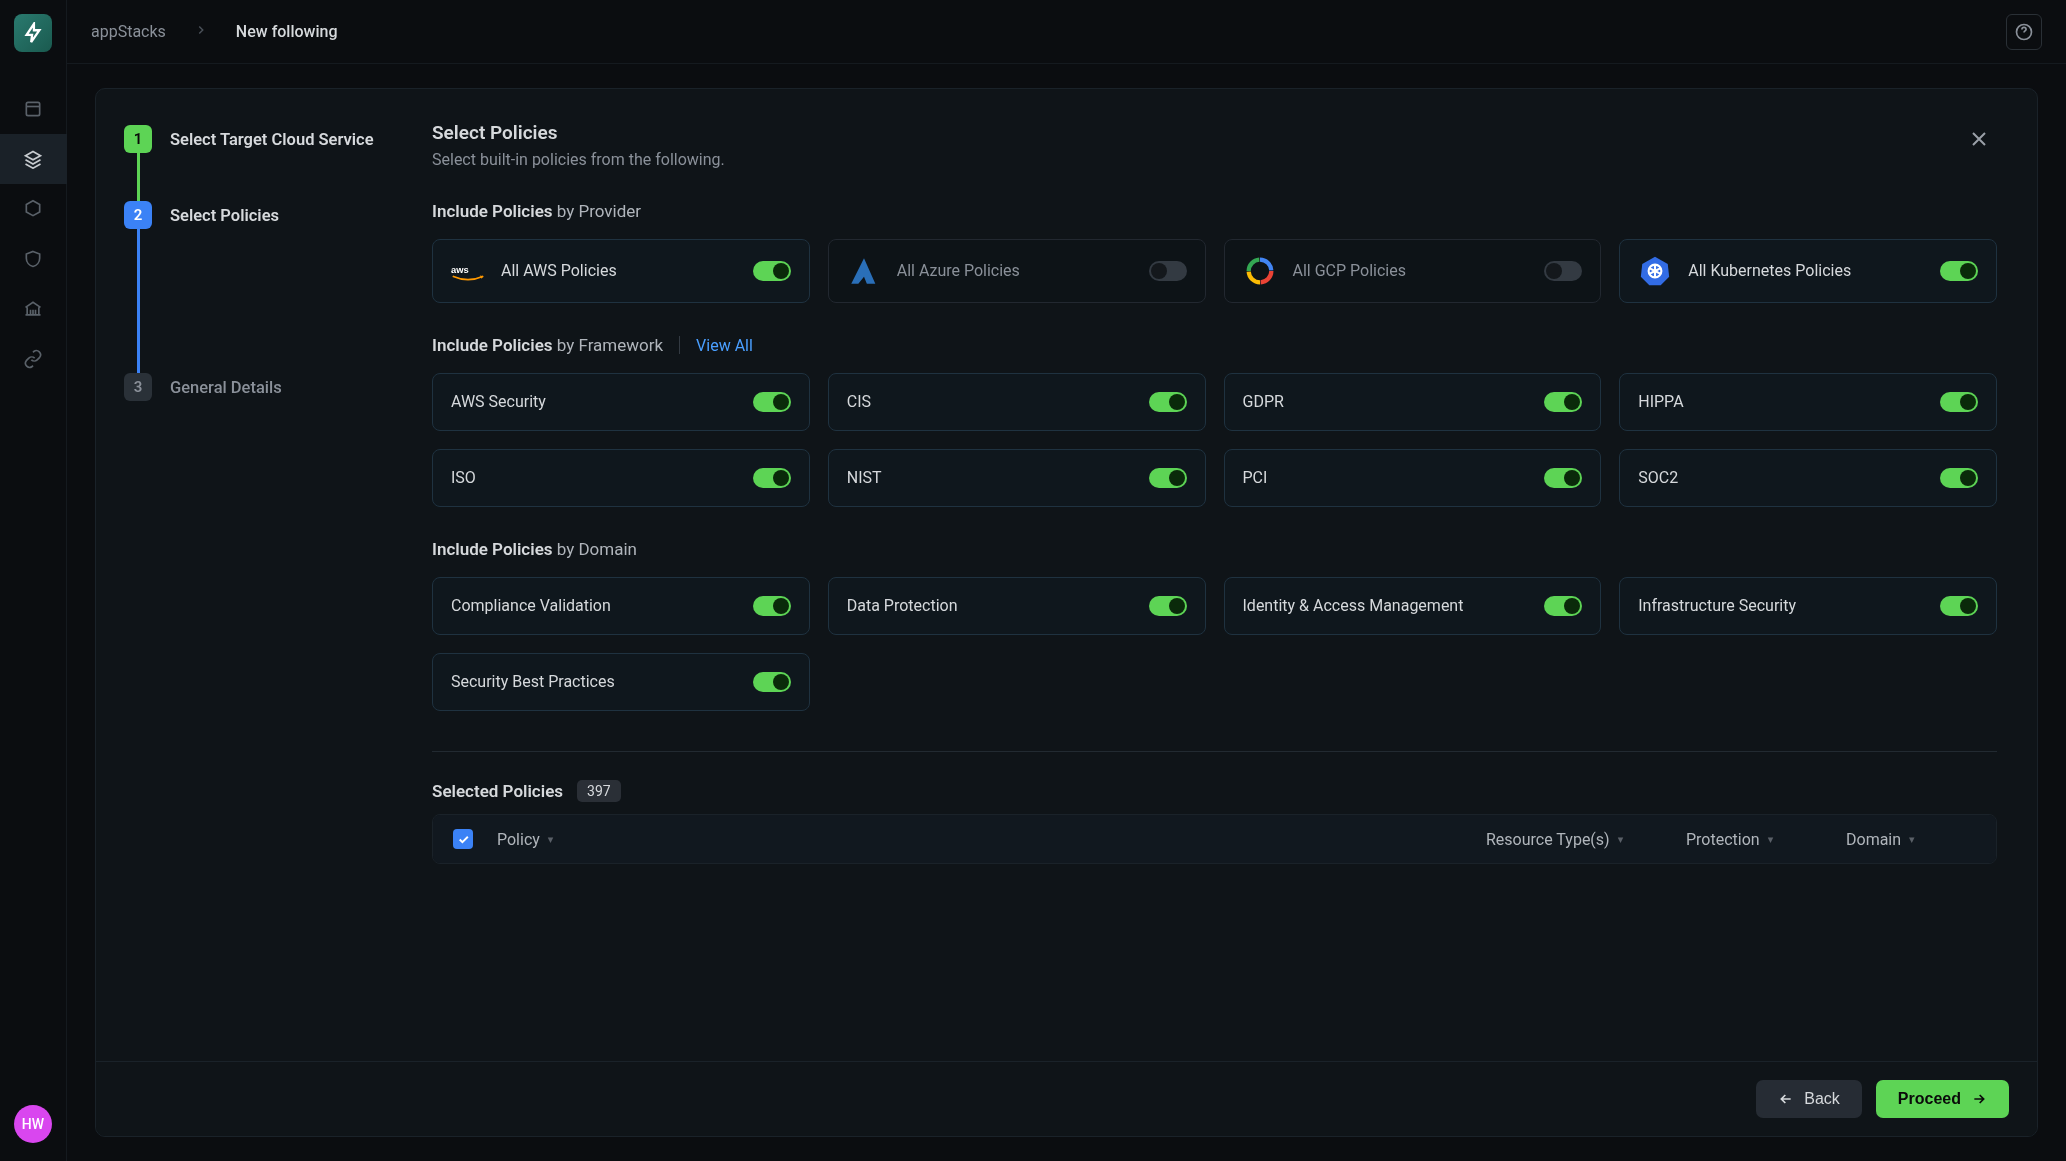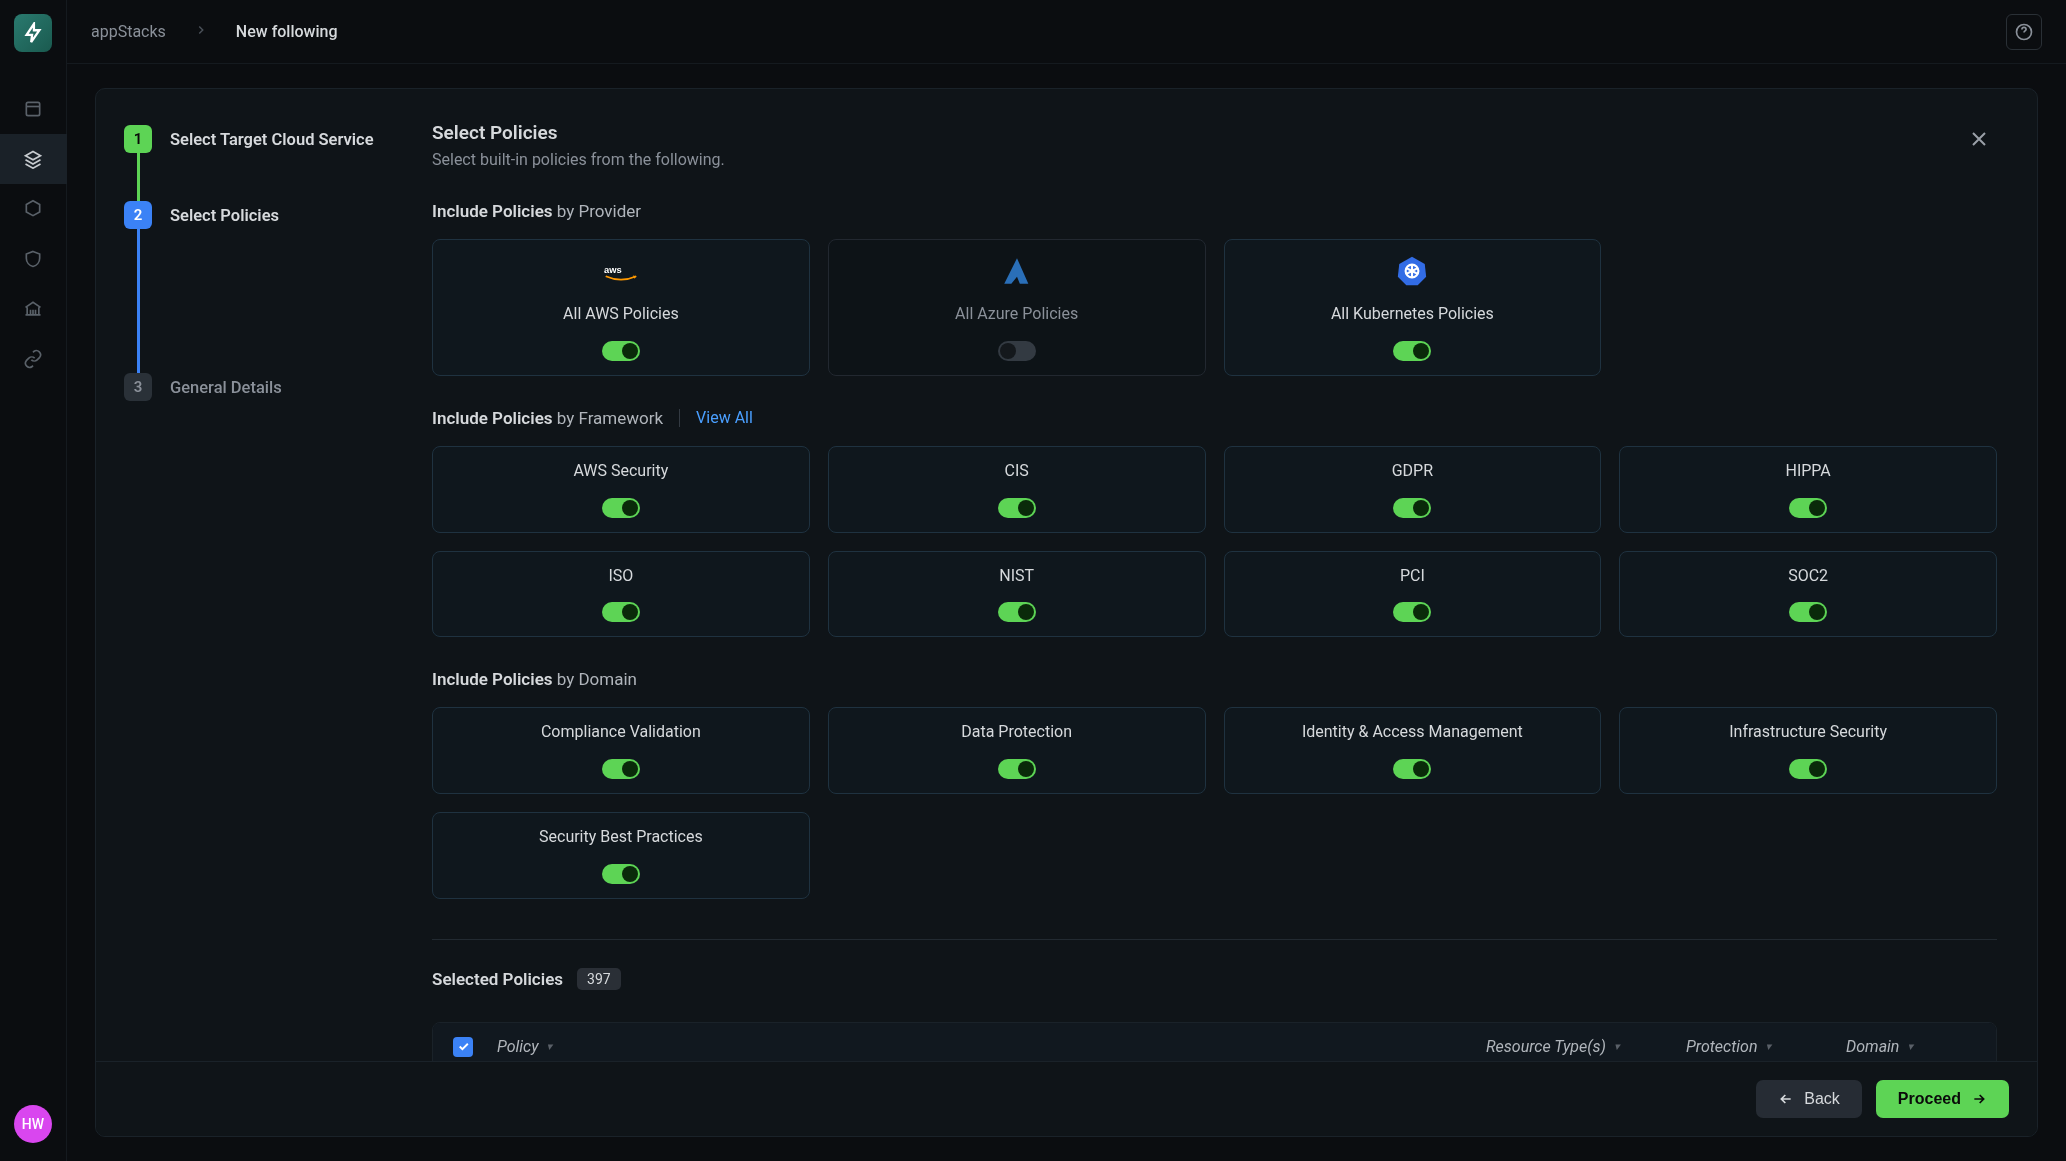--- a/index.html
+++ b/index.html
@@ -140,21 +140,20 @@
   .view-all { color: #4a9fff; font-size: 16px; cursor: pointer; }
 
   .card-grid { display: grid; grid-template-columns: repeat(4, 1fr); gap: 18px; }
   .policy-card {
     border: 1px solid var(--card-border);
     border-radius: 8px;
     padding: 14px 18px;
     display: flex; align-items: center; gap: 16px;
     min-height: 58px;
     background: var(--card);
-    flex-direction: column;
   }
   .policy-card.off { border-color: #222830; background: #0d1317; }
   .policy-card.off .card-label { color: var(--text-dim); }
   .card-icon { width: 34px; height: 34px; flex-shrink: 0; display: flex; align-items: center; justify-content: center; }
   .card-label { flex: 1; font-size: 16px; line-height: 1.3; }
 
   .toggle {
     width: 38px; height: 20px; border-radius: 10px;
     position: relative; cursor: pointer; flex-shrink: 0;
     background: var(--toggle-off);
@@ -170,25 +169,24 @@
   .hr { height: 1px; background: var(--divider); margin-top: 40px; }
 
   .selected-header { display: flex; align-items: center; gap: 14px; margin-top: 28px; }
   .selected-title { font-size: 17px; font-weight: 600; }
   .count-badge {
     background: var(--badge-bg); color: var(--text);
     font-size: 14px; padding: 3px 10px; border-radius: 5px;
   }
 
   .table {
-    margin-top: 32px;
+    margin-top: 12px;
     border: 1px solid var(--panel-border);
     border-radius: 8px;
     overflow: hidden;
-    font-style: italic;
   }
   .thead {
     display: flex; align-items: center;
     padding: 14px 20px;
     background: #11181f;
     font-size: 16px; color: var(--text-mid);
   }
   .th { display: flex; align-items: center; gap: 8px; cursor: pointer; }
   .th .sort { color: #5a6068; font-size: 11px; }
   .check {
@@ -333,20 +331,32 @@
               </div>
               <div class="policy-card off">
                 <div class="card-icon">
                   <svg viewBox="0 0 24 24">
                       <path d="M12 3 L20 21 L14 21 L12 16 L8 21 L3 21 Z" fill="#2a6fb8"></path>
                     </svg>
                 </div>
                 <div class="card-label">All Azure Policies</div>
                 <div class="toggle off"></div>
               </div>
+              <div class="policy-card off">
+                <div class="card-icon">
+                  <svg viewBox="0 0 24 24">
+                      <circle cx="12" cy="12" r="8" fill="none" stroke="#ea4335" stroke-width="3" stroke-dasharray="12 40"></circle>
+                      <circle cx="12" cy="12" r="8" fill="none" stroke="#fbbc04" stroke-width="3" stroke-dasharray="12 40" transform="rotate(90 12 12)"></circle>
+                      <circle cx="12" cy="12" r="8" fill="none" stroke="#34a853" stroke-width="3" stroke-dasharray="12 40" transform="rotate(180 12 12)"></circle>
+                      <circle cx="12" cy="12" r="8" fill="none" stroke="#4285f4" stroke-width="3" stroke-dasharray="12 40" transform="rotate(270 12 12)"></circle>
+                    </svg>
+                </div>
+                <div class="card-label">All GCP Policies</div>
+                <div class="toggle off"></div>
+              </div>
               <div class="policy-card">
                 <div class="card-icon">
                   <svg viewBox="0 0 24 24">
                       <polygon points="12,2 21,7 22,16 16,22 8,22 2,16 3,7" fill="#326ce5"></polygon>
                       <circle cx="12" cy="12" r="4.5" fill="none" stroke="#fff" stroke-width="1.5"></circle>
                       <g stroke="#fff" stroke-width="1.5">
                         <line x1="12" y1="7.5" x2="12" y2="12"></line>
                         <line x1="12" y1="12" x2="16" y2="10"></line>
                         <line x1="12" y1="12" x2="16" y2="14"></line>
                         <line x1="12" y1="12" x2="12" y2="16.5"></line>

